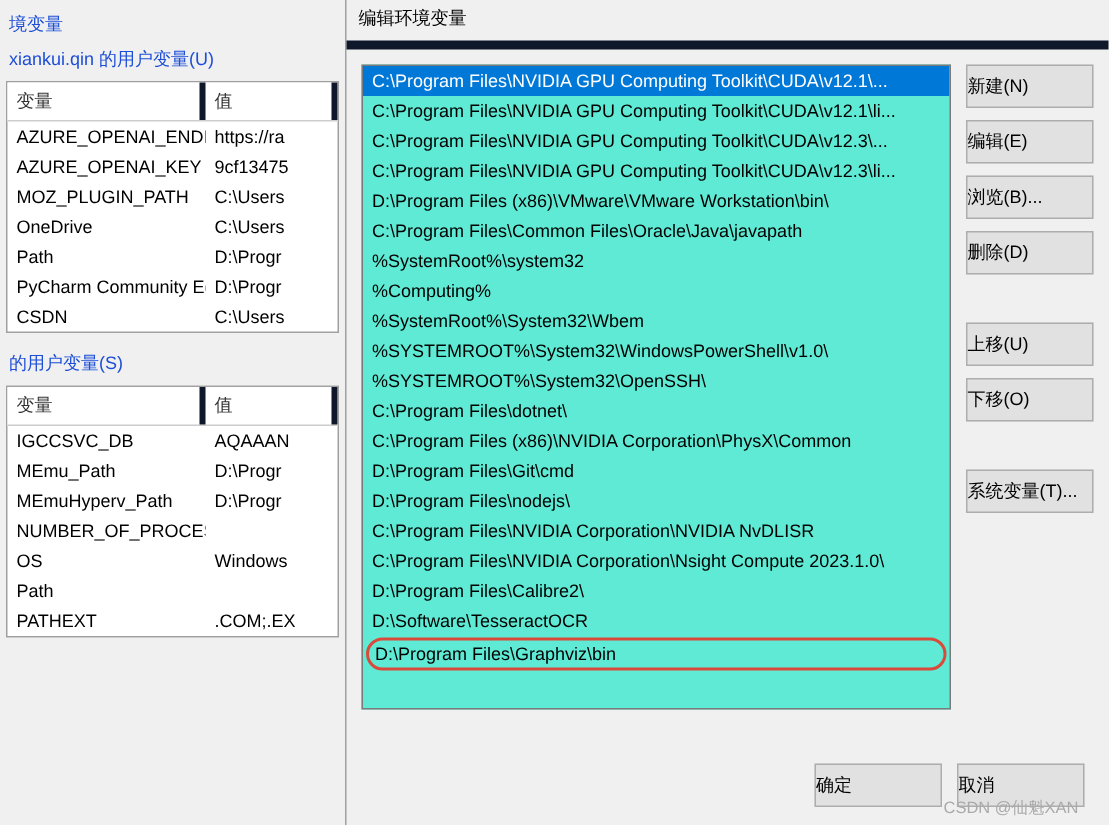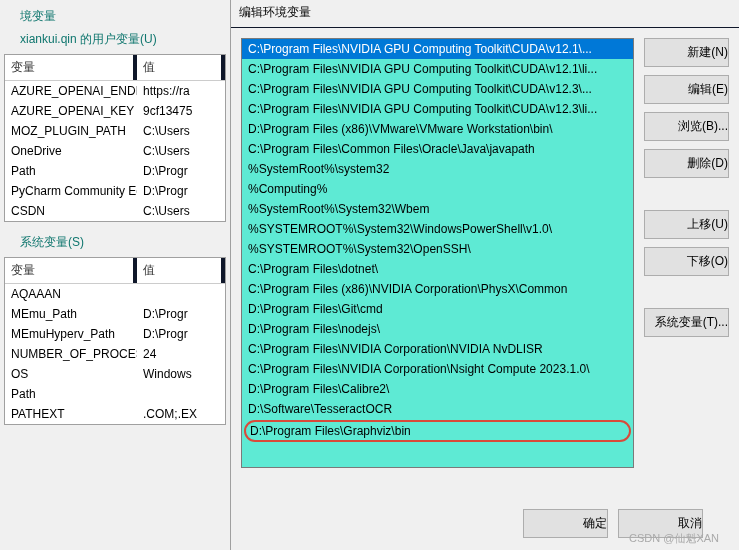--- a/index.html
+++ b/index.html
@@ -1,35 +1,35 @@
 <!DOCTYPE html>
 <html><head>
 <meta charset="utf-8">
 <style>
 *{box-sizing:border-box;margin:0;padding:0;font-family:"Microsoft YaHei",Tahoma,Arial,sans-serif;font-size:12px}
 body{background:#f0f0f0;width:739px;height:550px;overflow:hidden;position:relative}
 .panel-left{position:absolute;left:0;top:0;width:230px;height:550px;background:#f0f0f0;padding:4px}
-.sec-title{margin:4px 0 6px 16px;color:#0f766e}
+.sec-title{margin:4px 0 6px 2px;color:#1d4ed8}
 .grid-box{border:1px solid #a0a0a0;background:#fff;margin-bottom:12px}
 .grid-head{display:flex;border-bottom:1px solid #ccc;background:#fff}
 .grid-head div{padding:4px 6px;color:#333;border-right:4px solid #0f172a}
 .col-var{width:60%}
 .col-val{width:40%}
 .grid-row{display:flex}
 .grid-row div{padding:3px 6px;white-space:nowrap;overflow:hidden}
 .dialog{position:absolute;left:230px;top:0;width:509px;height:550px;background:#f0f0f0;border-left:1px solid #a0a0a0;padding-top:4px}
-.dlg-title{padding:0 8px 6px;border-bottom:1px solid #0f172a}
+.dlg-title{padding:0 8px 6px;border-bottom:6px solid #0f172a}
 .dlg-body{display:flex;padding:10px 10px 0}
 .list-wrap{flex:1;border:1px solid #7a7a7a;background:#5eead4;height:430px;overflow:hidden}
 .list-item{padding:3px 6px;white-space:nowrap;overflow:hidden;text-overflow:ellipsis;color:#000}
 .list-item.sel{background:#0078d7;color:#fff}
 .highlight-box{border:2px solid #d94a3a;border-radius:11px;margin:1px 2px;padding:2px 4px}
 .btn-col{width:85px;margin-left:10px;display:flex;flex-direction:column;gap:8px}
-.btn{border:1px solid #adadad;background:#e1e1e1;text-align:right;padding:5px 0;cursor:pointer}
-.dlg-foot{position:absolute;bottom:12px;right:36px;display:flex;gap:10px}
+.btn{border:1px solid #adadad;background:#e1e1e1;text-align:left;padding:5px 0;cursor:pointer}
+.dlg-foot{position:absolute;bottom:12px;right:16px;display:flex;gap:10px}
 .dlg-foot .btn{width:85px}
 .watermark{position:absolute;bottom:4px;right:20px;color:#aaa;font-size:11px}
 .spacer{height:16px}
 </style>
 </head>
 <body>
 
 <div class="panel-left">
   <div class="sec-title">境变量</div>
   <div class="sec-title">xiankui.qin 的用户变量(U)</div>
@@ -62,41 +62,41 @@
         <div class="grid-row">
           <div class="col-var">PyCharm Community Editi...</div>
           <div class="col-val">D:\Progr</div>
         </div>
         <div class="grid-row">
           <div class="col-var">CSDN</div>
           <div class="col-val">C:\Users</div>
         </div>
       </div>
   </div>
-  <div class="sec-title">系统变量(S)</div>
+  <div class="sec-title">的用户变量(S)</div>
   <div class="grid-box">
     <div class="grid-head">
       <div class="col-var">变量</div>
       <div class="col-val">值</div>
     </div>
     <div id="sys-rows">
         <div class="grid-row">
+          <div class="col-var">IGCCSVC_DB</div>
           <div class="col-val">AQAAAN</div>
         </div>
         <div class="grid-row">
           <div class="col-var">MEmu_Path</div>
           <div class="col-val">D:\Progr</div>
         </div>
         <div class="grid-row">
           <div class="col-var">MEmuHyperv_Path</div>
           <div class="col-val">D:\Progr</div>
         </div>
         <div class="grid-row">
           <div class="col-var">NUMBER_OF_PROCESSORS</div>
-          <div class="col-val">24</div>
         </div>
         <div class="grid-row">
           <div class="col-var">OS</div>
           <div class="col-val">Windows</div>
         </div>
         <div class="grid-row">
           <div class="col-var">Path</div>
         </div>
         <div class="grid-row">
           <div class="col-var">PATHEXT</div>

